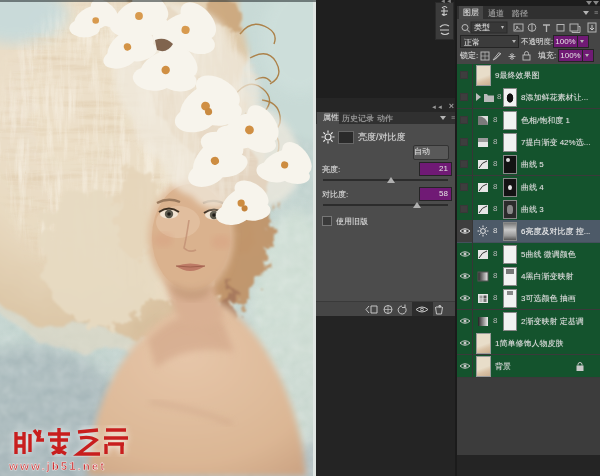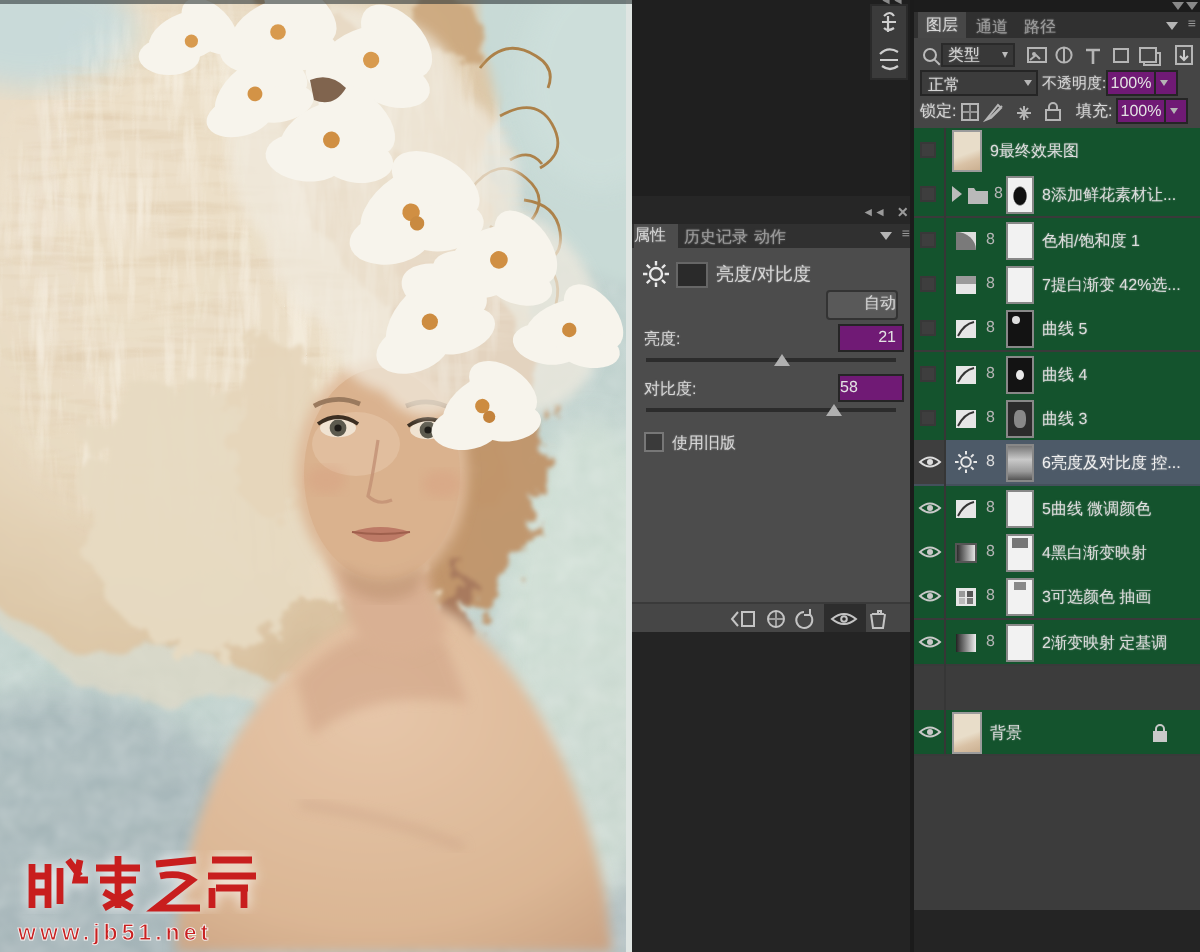--- a/index.html
+++ b/index.html
@@ -265,49 +265,49 @@
       </svg>
     </div>
     <div class="abs" style="left:124px;top:-1px;width:14px;height:5px;color:#8a8a8a;font-size:6px;line-height:5px">◄◄</div>
 
     <div class="abs" style="left:0;top:98px;width:141px;height:14px;background:#262626">
       <span class="abs" style="right:14px;top:6px;color:#9a9a9a;font-size:6px;line-height:6px">◄◄</span>
       <span class="abs" style="right:3px;top:4px;color:#9a9a9a;font-size:9px;line-height:9px;font-weight:bold">×</span>
     </div>
 
     <div class="abs" style="left:0;top:112px;width:141px;height:12px;background:#303030">
-      <span class="abs t" style="left:1px;top:0;width:22px;height:12px;background:#4c4c4c;font-size:8px;line-height:12px;text-align:left">属性</span>
+      <span class="abs t" style="left:1px;top:0;width:22px;height:12px;background:#4c4c4c;font-size:8px;line-height:12px;text-align:right">属性</span>
       <span class="abs t td" style="left:26px;top:2px;font-size:8px">历史记录</span>
       <span class="abs t td" style="left:61px;top:2px;font-size:8px">动作</span>
       <span class="tri" style="right:11px;top:4px"></span>
         <span class="abs" style="right:2px;top:2px;color:#9a9a9a;font-size:7px;line-height:7px">≡</span>
     </div>
 
     <div class="abs" style="left:0;top:124px;width:141px;height:177px;background:#4c4c4c">
 
       <svg class="abs" style="left:4px;top:6px" width="16" height="14" viewBox="0 0 16 14">
         <g stroke="#e8e8e8" stroke-width="1.2" fill="none">
           <circle cx="8" cy="7" r="3"></circle>
           <path d="M8,0.5 v2.2 M8,11.3 v2.2 M1.5,7 h2.2 M12.3,7 h2.2 M3.4,2.4 l1.6,1.6 M11,10 l1.6,1.6 M12.6,2.4 L11,4 M5,10 L3.4,11.6"></path>
         </g>
       </svg>
       <div class="abs" style="left:22px;top:7px;width:14px;height:11px;background:#2a2a2a;border:1px solid #666"></div>
       <span class="abs t" style="left:42px;top:9px;font-size:9px">亮度/对比度</span>
 
       <div class="abs" style="left:97px;top:21px;width:34px;height:13px;background:#595959;border:1px solid #333;border-radius:2px">
-        <span class="t" style="display:block;text-align:right;font-size:8px;line-height:12px">自动</span>
+        <span class="t" style="display:block;text-align:left;font-size:8px;line-height:12px">自动</span>
       </div>
 
       <span class="abs t" style="left:6px;top:41px;font-size:8px">亮度:</span>
       <div class="abs vbox" style="left:103px;top:38px;width:28px;height:12px;font-size:8px;line-height:12px;text-align:right;padding-right:3px">21</div>
       <div class="abs" style="left:7px;top:55px;width:125px;height:2px;background:#2c2c2c"></div>
       <div class="abs" style="left:71px;top:53px;width:0;height:0;border-left:4px solid transparent;border-right:4px solid transparent;border-bottom:6px solid #b0b0b0"></div>
 
       <span class="abs t" style="left:6px;top:66px;font-size:8px">对比度:</span>
-      <div class="abs vbox" style="left:103px;top:63px;width:28px;height:12px;font-size:8px;line-height:12px;text-align:left;padding-right:3px">58</div>
+      <div class="abs vbox" style="left:103px;top:63px;width:28px;height:12px;font-size:8px;line-height:12px;text-align:right;padding-right:3px">58</div>
       <div class="abs" style="left:7px;top:80px;width:125px;height:2px;background:#2c2c2c"></div>
       <div class="abs" style="left:97px;top:78px;width:0;height:0;border-left:4px solid transparent;border-right:4px solid transparent;border-bottom:6px solid #b0b0b0"></div>
 
       <div class="abs" style="left:6px;top:92px;width:8px;height:8px;background:#3a3a3a;border:1px solid #777"></div>
       <span class="abs t" style="left:20px;top:93px;font-size:8px">使用旧版</span>
     </div>
 
     <div class="abs" style="left:0;top:301px;width:141px;height:15px;background:#464646;border-top:1px solid #3a3a3a">
       <div class="abs" style="left:96px;top:0;width:21px;height:14px;background:#2d2d2d"></div>
       <svg class="abs" style="left:0;top:0" width="141" height="15">
@@ -535,20 +535,28 @@
             <circle cx="6" cy="5" r="1.5" fill="#c9c9c9"></circle>
           </svg>
         <svg class="icon12">
             <rect x="1" y="2" width="10" height="9" fill="#e6e6e6"></rect>
             <rect x="1" y="2" width="10" height="9" fill="url(#gm)"></rect>
           </svg>
         <span class="lnk">8</span>
         <span class="mask"></span>
         <span class="lname">2渐变映射 定基调</span>
       </div>
+      <div class="lrow" style="top:268px;height:22px">
+        <svg class="eyes" width="12" height="10">
+            <path d="M1,5 q5,-4.5 10,0 q-5,4.5 -10,0 z" fill="none" stroke="#c9c9c9"></path>
+            <circle cx="6" cy="5" r="1.5" fill="#c9c9c9"></circle>
+          </svg>
+        <span class="thumb"></span>
+        <span class="lname" style="left:38px">1简单修饰人物皮肤</span>
+      </div>
       <div class="lrow" style="top:291px;height:22px">
         <svg class="eyes" width="12" height="10">
             <path d="M1,5 q5,-4.5 10,0 q-5,4.5 -10,0 z" fill="none" stroke="#c9c9c9"></path>
             <circle cx="6" cy="5" r="1.5" fill="#c9c9c9"></circle>
           </svg>
         <span class="thumb"></span>
         <span class="lname" style="left:38px">背景</span>
           <span class="abs" style="left:56px;top:7px;width:1px;height:0"></span>
         <svg class="abs" style="left:118px;top:6px" width="10" height="11">
             <rect x="1.5" y="4.5" width="7" height="5.5" fill="#c9c9c9"></rect>

